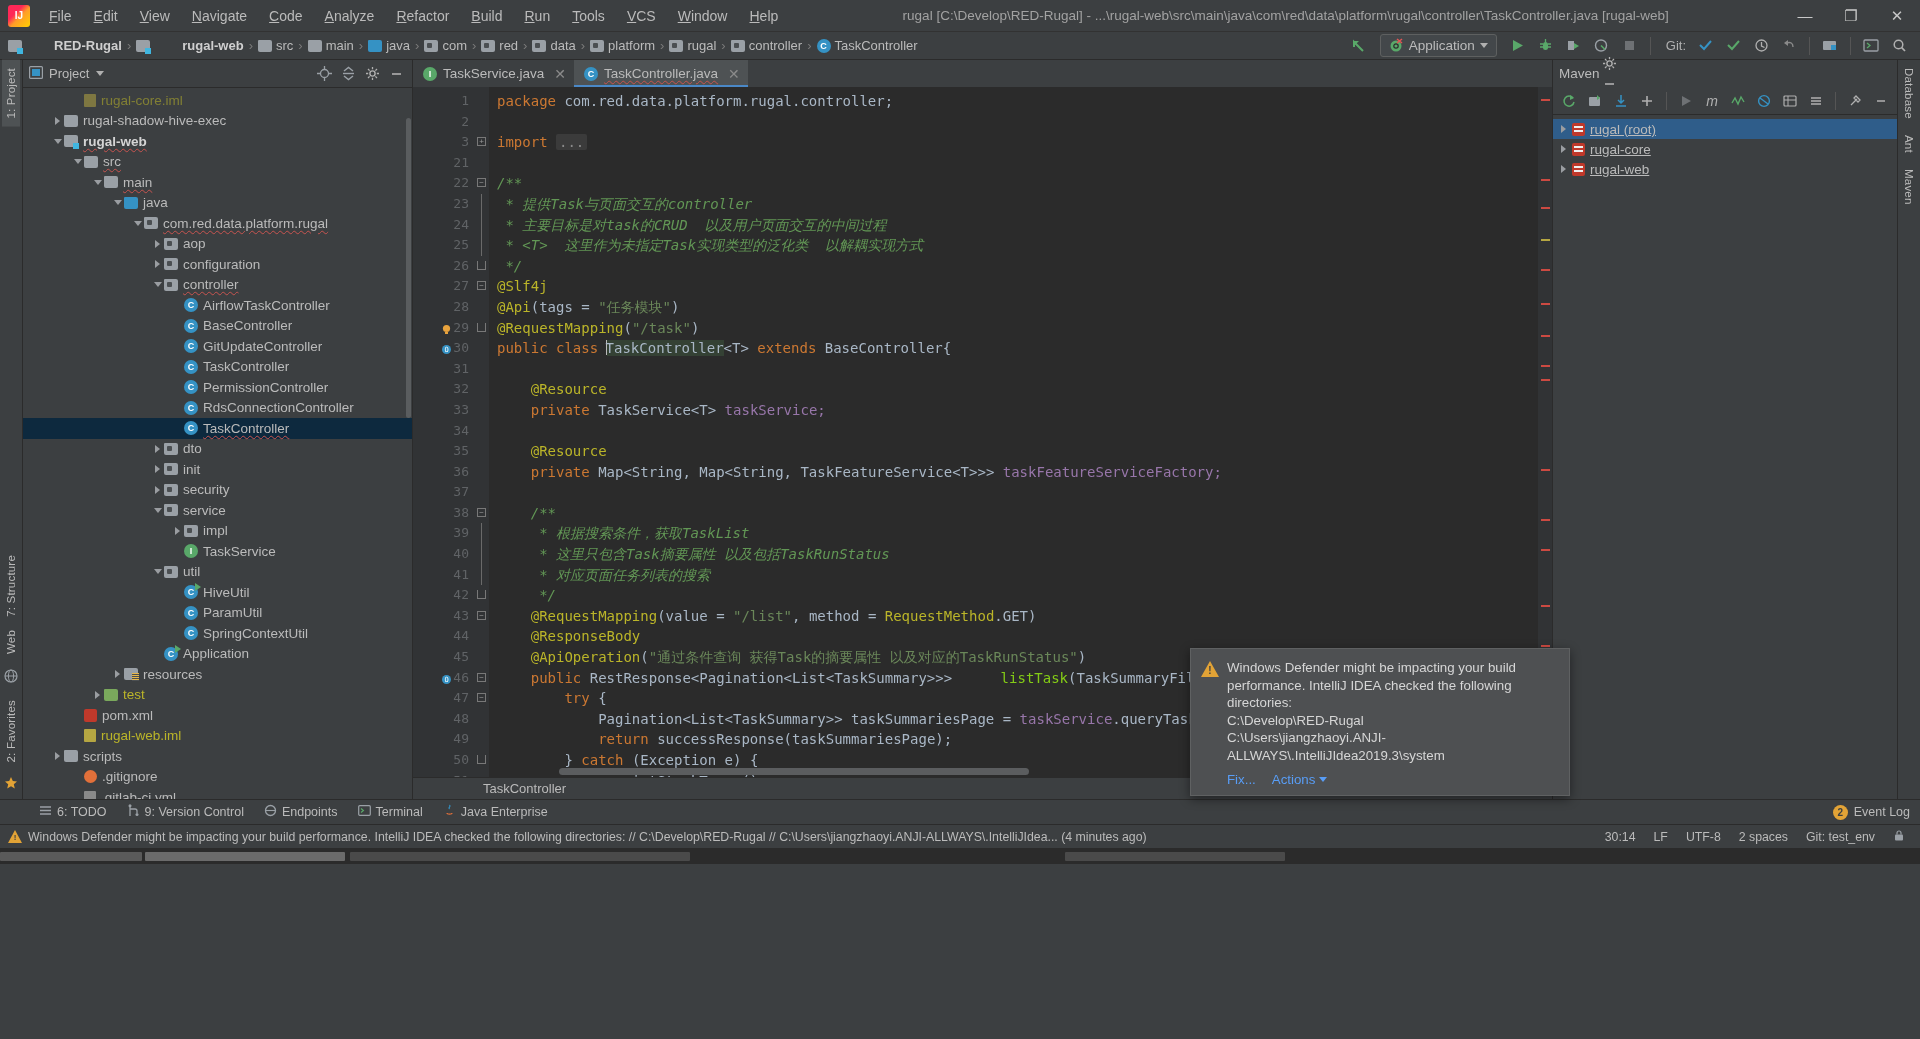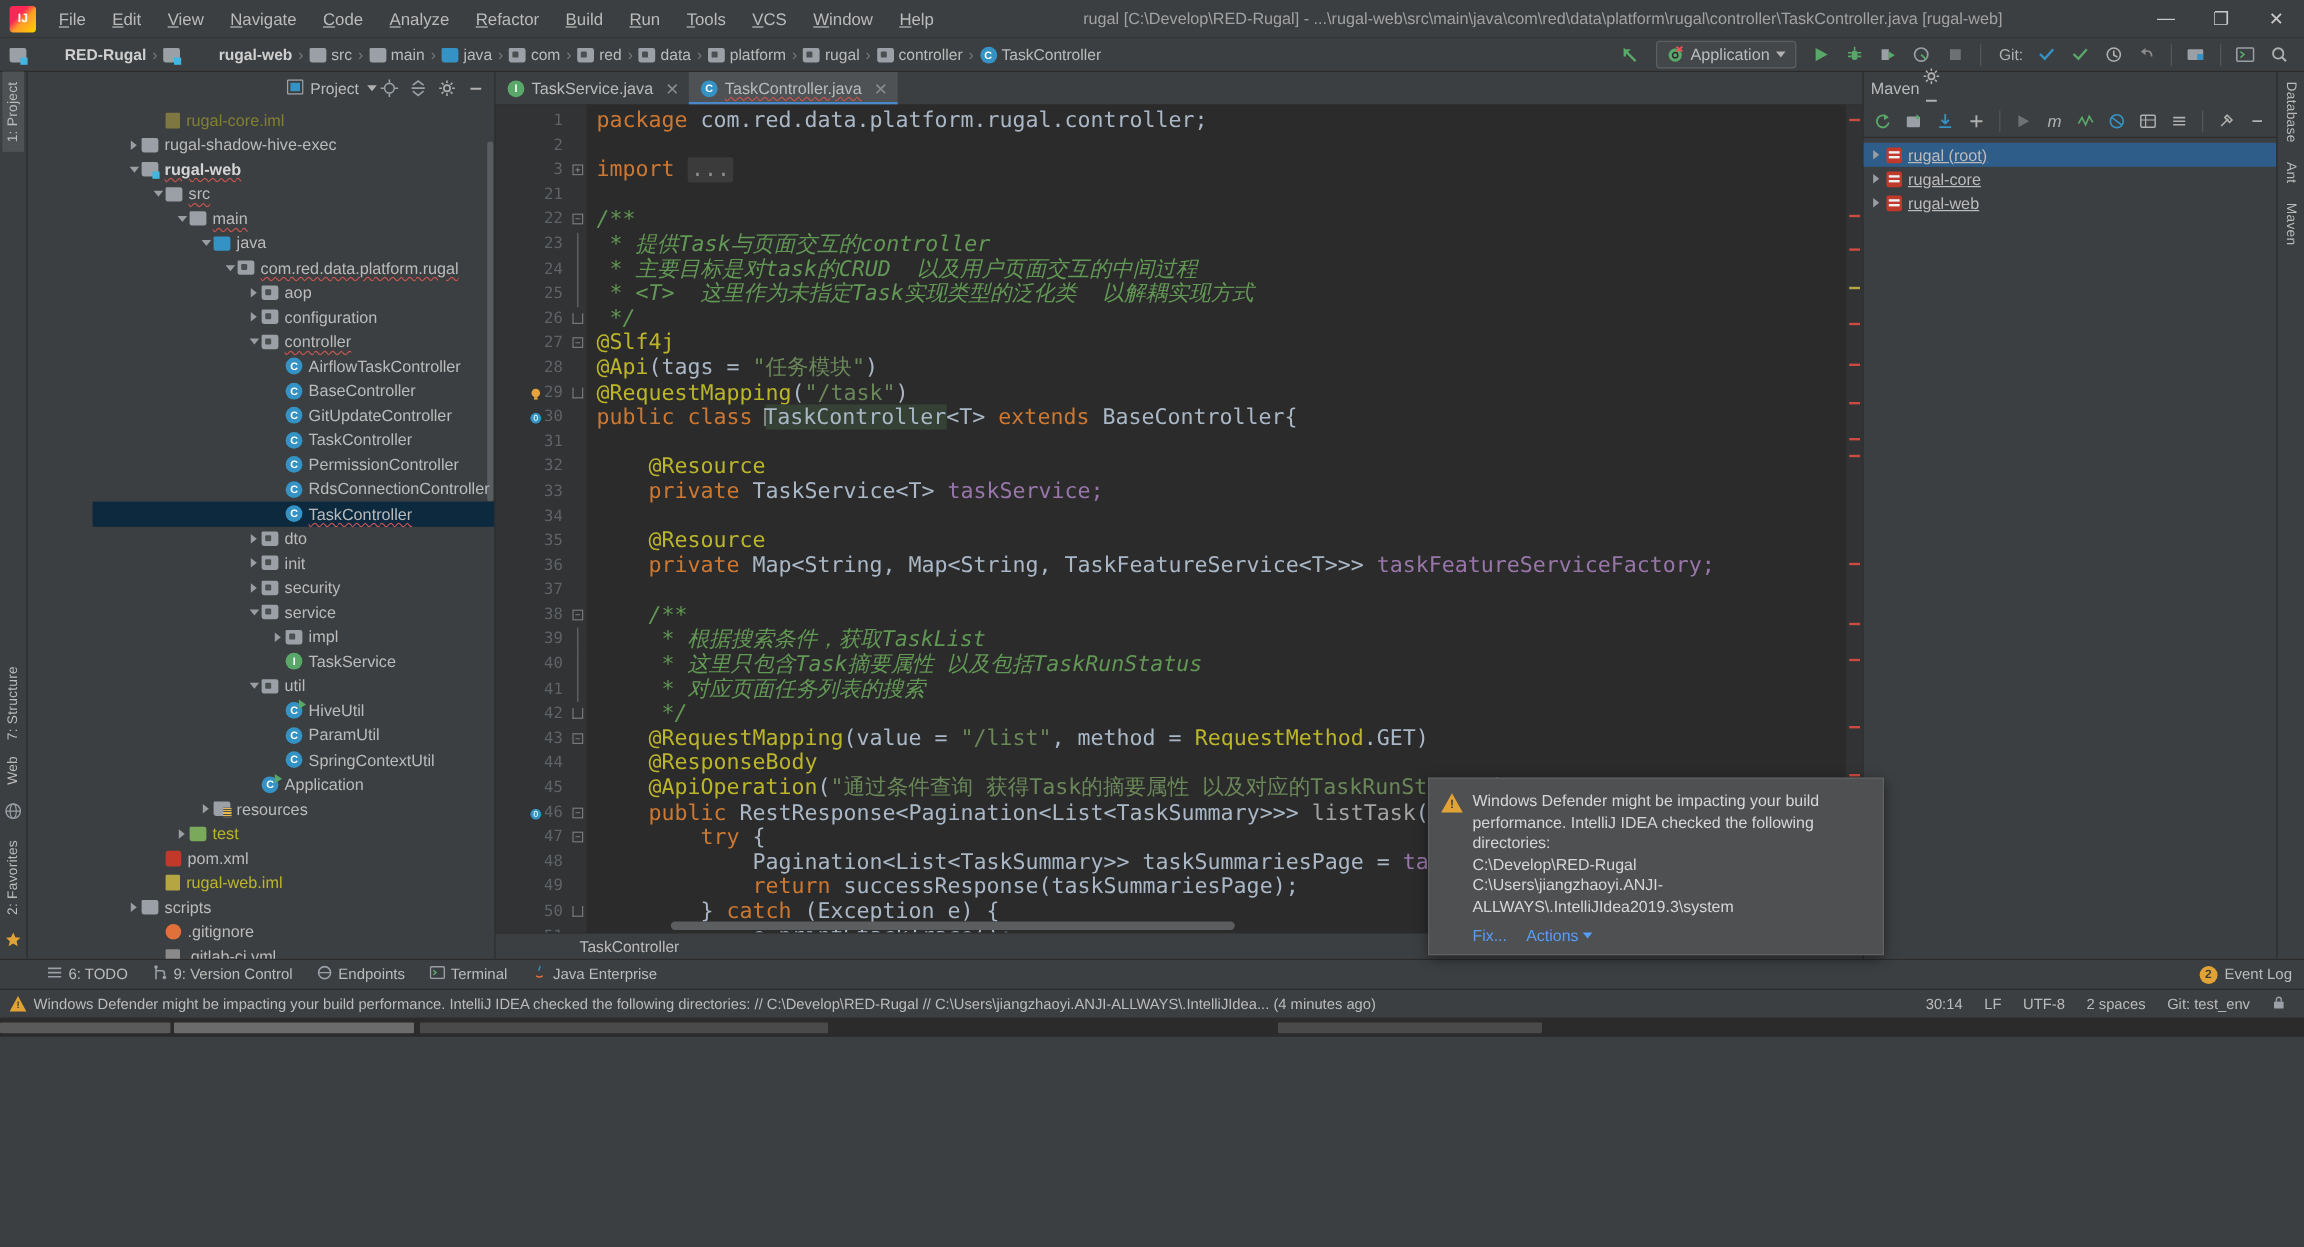--- a/index.html
+++ b/index.html
@@ -103,21 +103,21 @@
   }
   .rail-tab {
     writing-mode: vertical-rl; font-size: 11.5px; color: #bbbbbb; padding: 8px 3px;
     letter-spacing: .2px; white-space: nowrap;
   }
   .rail-tab.active { background: #4e5254; }
   .rail-tab.flip { transform: rotate(180deg); }
   .rail-bottom { position: absolute; bottom: 6px; left: 0; right: 0; display: flex; flex-direction: column; align-items: center; gap: 6px; }
 
   
-  .project-panel { width: 390px; background: #3c3f41; display: flex; flex-direction: column; border-right: 1px solid #2b2b2b; align-items: flex-end; }
+  .project-panel { width: 390px; background: #3c3f41; display: flex; flex-direction: column; border-right: 1px solid #2b2b2b; }
   .panel-head { height: 27px; display: flex; align-items: center; padding: 0 6px; flex: none; }
   .panel-head .ph-title { font-size: 13px; color: #bbbbbb; margin-left: 6px; }
   .panel-head .ph-actions { margin-left: auto; display: flex; gap: 4px; align-items: center; }
   .ph-icon { width: 20px; height: 20px; display:flex; align-items:center; justify-content:center; color:#9a9da1; font-size: 13px; }
   .panel-sep { height:1px; background:#2b2b2b; }
   .tree { flex: 1; overflow: hidden; position: relative; padding-top: 2px; font-size: 13.5px; }
   .tnode {
     height: 20.5px; display: flex; align-items: center; white-space: nowrap; padding-right: 4px; position: relative;
   }
   .tnode.sel { background: #0d293e; }
@@ -155,21 +155,21 @@
   .fold-col { width: 14px; background: #313335; flex:none; position: relative; padding-top:4px; }
   .fold { height: 20.6px; position: relative; }
   .fold .fb {
     position:absolute; left:2px; top:5px; width:9px; height:9px; border:1px solid #787878; color:#9a9a9a;
     font-size:8px; line-height:8px; text-align:center; background:#313335;
   }
   .fold .fline { position:absolute; left:6px; top:0; bottom:0; width:1px; background:#6a6a6a; }
   .code-wrap { flex: 1; position: relative; overflow: hidden; background: #2b2b2b; padding-top: 4px; }
   .cline {
     height: 20.6px; line-height: 20.6px; white-space: pre;
-    font-family: "DejaVu Sans Mono", monospace; font-size: 18px; color: #a9b7c6; padding-left: 8px;
+    font-family: "DejaVu Sans Mono", monospace; font-size: 14px; color: #a9b7c6; padding-left: 8px;
   }
   .k { color: #cc7832; }
   .s { color: #6a8759; }
   .c { color: #629755; font-style: italic; }
   .an { color: #bbb529; }
   .f { color: #9876aa; }
   .t { color: #a9b7c6; }
   .id-hl { background: #344134; }
   .caret { display:inline-block; width:1px; height:15px; background:#bbbbbb; vertical-align:-2px; margin:0 -1px; }
 
@@ -901,21 +901,21 @@
             <div class="cline"><span class="k">    private </span><span class="t">Map&lt;String, Map&lt;String, TaskFeatureService&lt;T&gt;&gt;&gt; </span><span class="f">taskFeatureServiceFactory;</span></div>
             <div class="cline">&nbsp;</div>
             <div class="cline"><span class="c">    /**</span></div>
             <div class="cline"><span class="c">     * 根据搜索条件，获取TaskList</span></div>
             <div class="cline"><span class="c">     * 这里只包含Task摘要属性 以及包括TaskRunStatus</span></div>
             <div class="cline"><span class="c">     * 对应页面任务列表的搜索</span></div>
             <div class="cline"><span class="c">     */</span></div>
             <div class="cline"><span class="an">    @RequestMapping</span><span class="t">(value = </span><span class="s">"/list"</span><span class="t">, method = </span><span class="an">RequestMethod</span><span class="t">.GET)</span></div>
             <div class="cline"><span class="an">    @ResponseBody</span></div>
             <div class="cline"><span class="an">    @ApiOperation</span><span class="t">(</span><span class="s">"通过条件查询 获得Task的摘要属性 以及对应的TaskRunStatus"</span><span class="t">)</span></div>
-            <div class="cline"><span class="k">    public </span><span class="t">RestResponse&lt;Pagination&lt;List&lt;TaskSummary&gt;&gt;&gt; </span><span style="color:#a3a3a3;">listTask</span><span class="t">(TaskSummaryFilter taskSummaryFilt</span></div>
+            <div class="cline"><span class="k">    public </span><span class="t">RestResponse&lt;Pagination&lt;List&lt;TaskSummary&gt;&gt;&gt; </span><span style="color:#84cc16;margin-left:40px;">listTask</span><span class="t">(TaskSummaryFilter taskSummaryFilt</span></div>
             <div class="cline"><span class="k">        try </span><span class="t">{</span></div>
             <div class="cline"><span class="t">            Pagination&lt;List&lt;TaskSummary&gt;&gt; taskSummariesPage = </span><span class="f">taskService</span><span class="t">.queryTaskSummaries(task</span></div>
             <div class="cline"><span class="k">            return </span><span class="t">successResponse(taskSummariesPage);</span></div>
             <div class="cline"><span class="t">        } </span><span class="k">catch </span><span class="t">(Exception e) {</span></div>
             <div class="cline"><span class="t">            e.printStackTrace();</span></div>
             <div class="hscroll" style="width:470px;"></div>
           </div>
         <div class="err-stripe" id="stripe-host">
             <div class="stripe-mark" style="top: 12px; background: rgb(204, 74, 66);"></div>
             <div class="stripe-mark" style="top: 92px; background: rgb(204, 74, 66);"></div>

